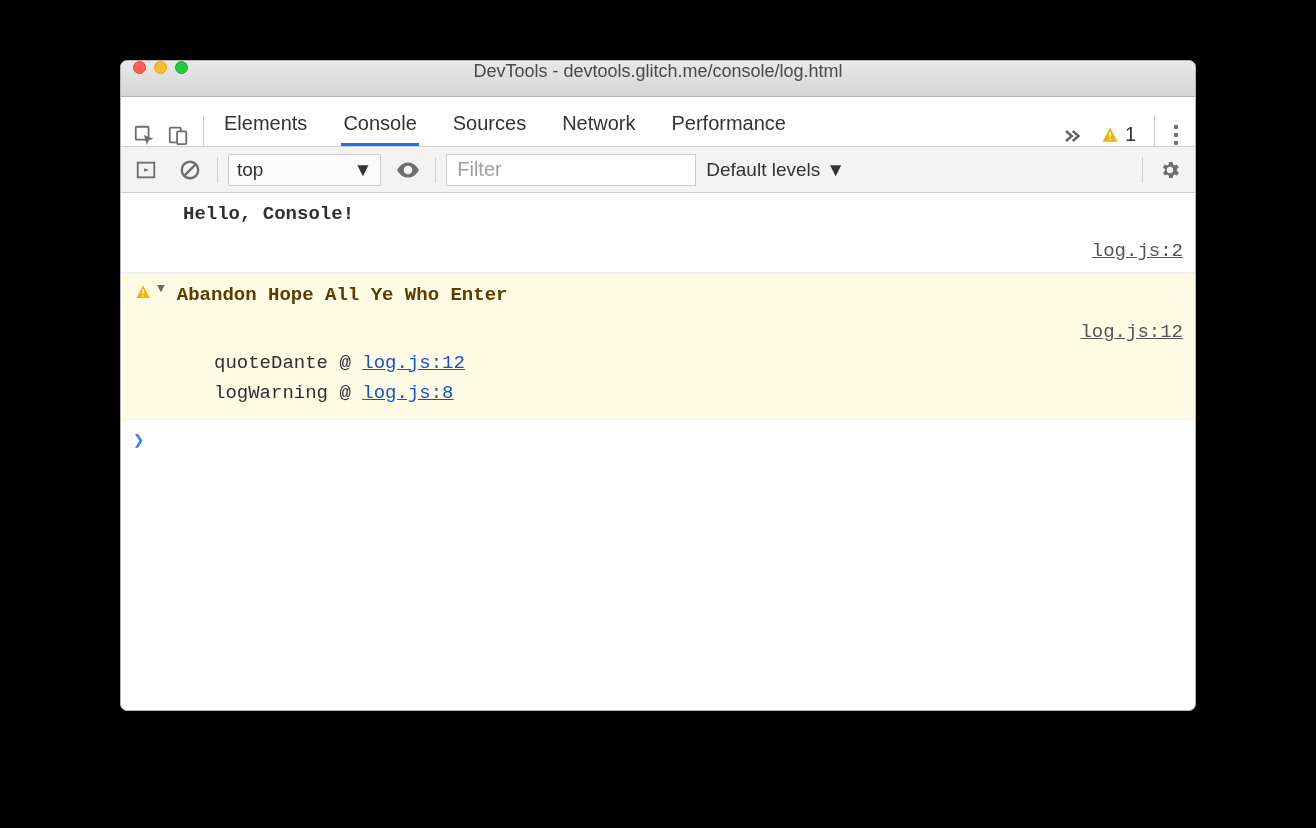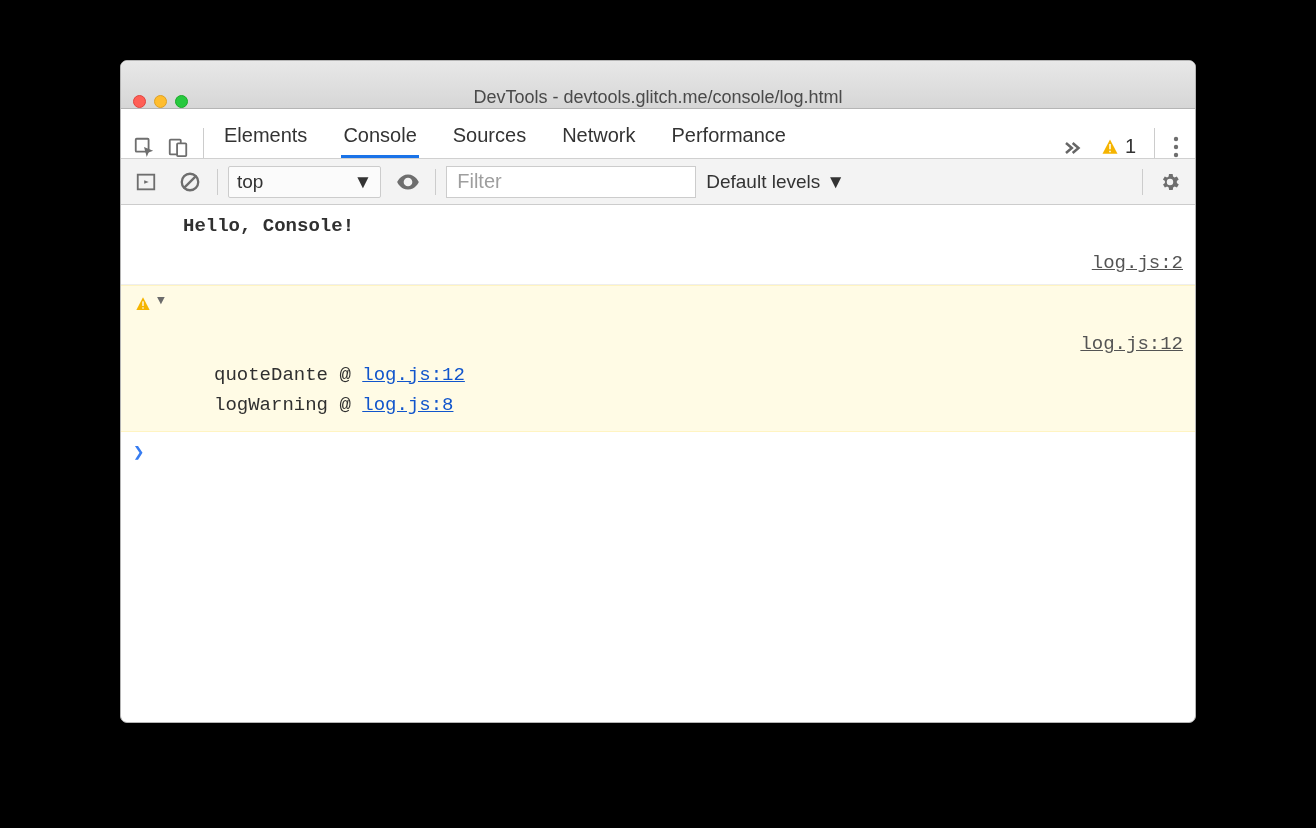--- a/index.html
+++ b/index.html
@@ -15,25 +15,25 @@
   }
   .window {
     width: 1076px;
     background: #fff;
     border-radius: 7px;
     box-shadow: 0 25px 50px rgba(0,0,0,.5);
     overflow: hidden;
     border: 1px solid #b5b5b5;
   }
   .titlebar {
-    height: 48px;
+    height: 36px;
     background: linear-gradient(#e8e8e8, #d6d6d6);
     border-bottom: 1px solid #b5b5b5;
     display: flex;
-    align-items: flex-end;
+    align-items: flex-start;
     padding: 0 12px;
     position: relative;
   }
   .traffic { display: flex; gap: 8px; }
   .traffic span { width: 13px; height: 13px; border-radius: 50%; }
   .tr-close { background: #ff5f56; border:1px solid #e0443e; }
   .tr-min   { background: #ffbd2e; border:1px solid #dea123; }
   .tr-max   { background: #27c93f; border:1px solid #1aab29; }
   .title {
     position: absolute; left:0; right:0;
@@ -221,20 +221,21 @@
       <div style="display:flex;">
         <div class="gutter">
           <svg width="16" height="16" viewBox="0 0 24 24">
               <path d="M12 2 L22 21 H2 Z" fill="#f5b400"></path>
               <rect x="11" y="8" width="2" height="7" fill="#fff"></rect>
               <rect x="11" y="17" width="2" height="2" fill="#fff"></rect>
             </svg>
         </div>
         <div class="msgwrap">
           <span class="disclosure">▼</span>
+          <span class="msg">Abandon Hope All Ye Who Enter</span>
         </div>
         <span class="src">log.js:12</span>
       </div>
       <div class="stack">
         <span class="fn">quoteDante</span>
         <span class="at"> @ </span>
         <a>log.js:12</a>
       </div>
       <div class="stack">
         <span class="fn">logWarning</span>

